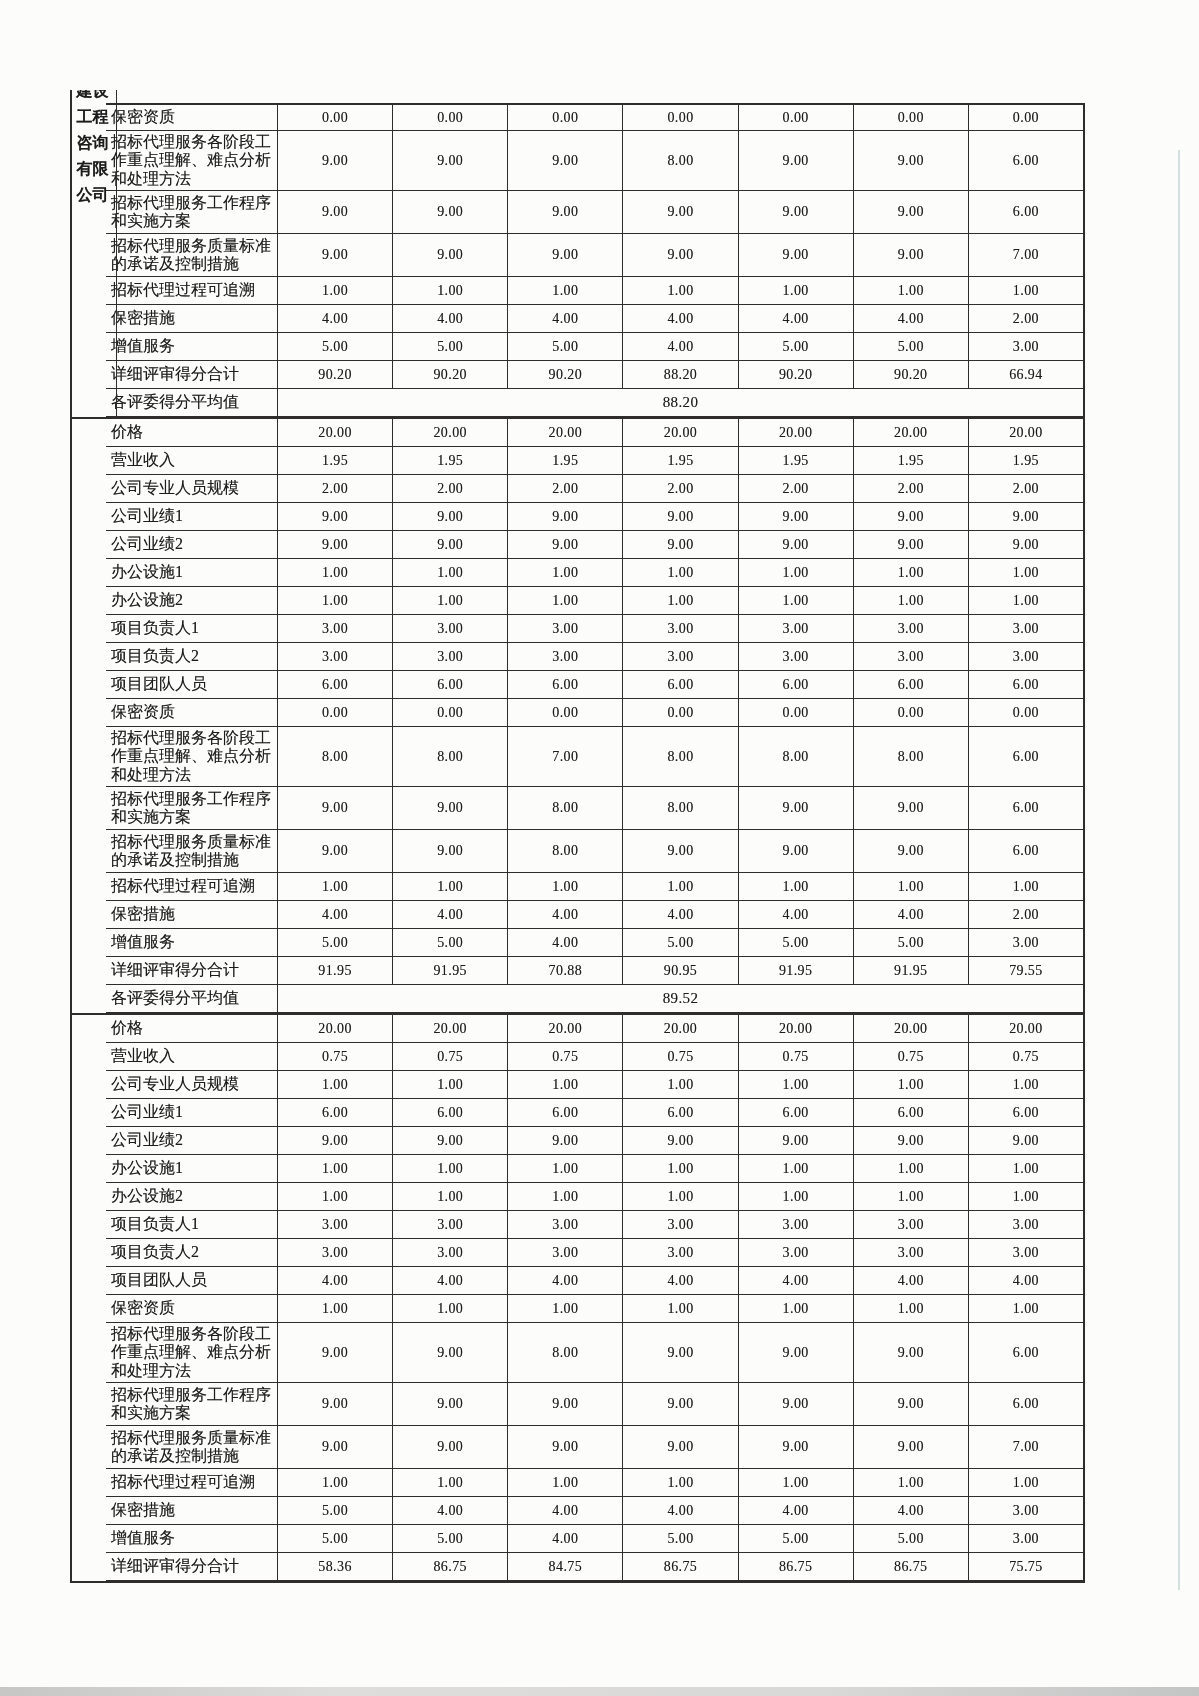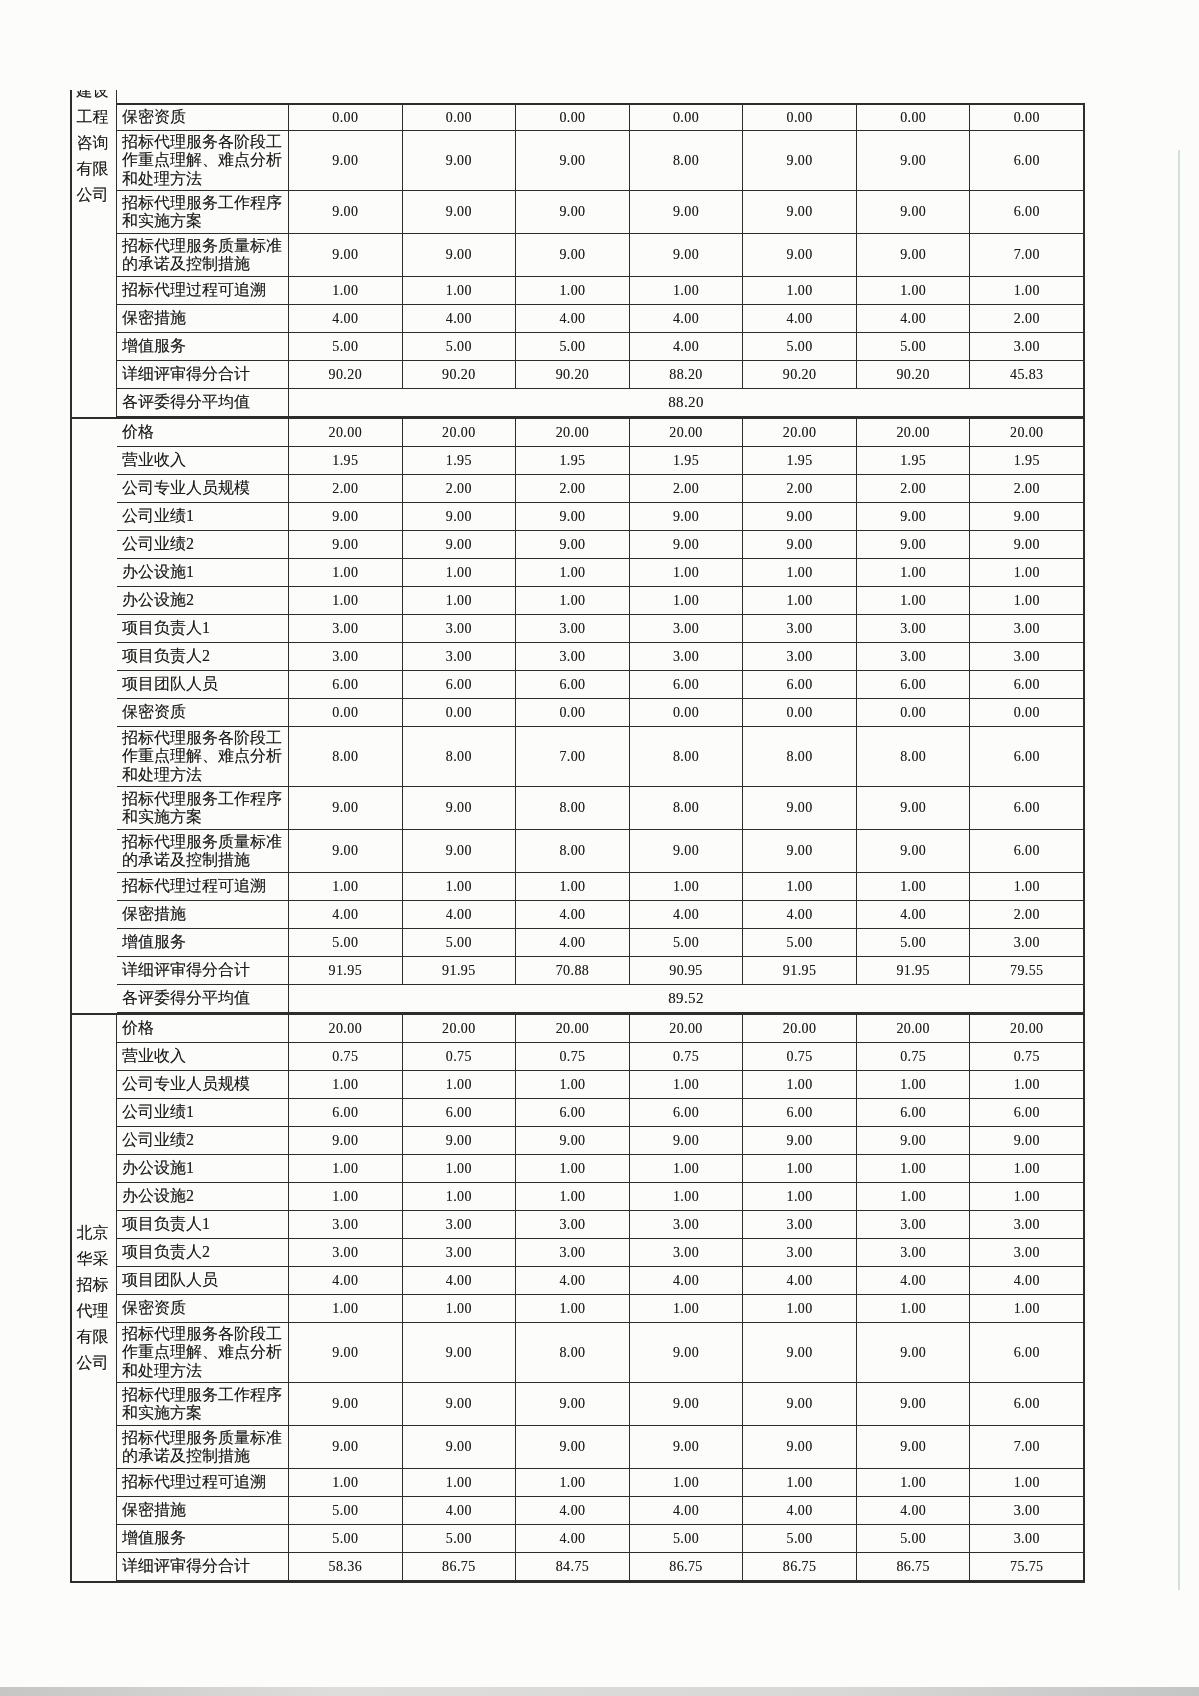--- a/index.html
+++ b/index.html
@@ -12,21 +12,21 @@
   }
   .sheet{position:absolute;inset:0;}
   
   .score-table{position:absolute;left:70px;top:103px;width:1015px;box-sizing:border-box;}
   .tblock{
     position:relative;box-sizing:border-box;
     border-left:2px solid var(--bc);border-right:2px solid var(--bc);
   }
   .tblock.sep{border-top:2px solid var(--bc);}
   .tblock.last{border-bottom:2px solid var(--bc);}
-  .trow{display:flex;margin-left:45px;box-sizing:border-box;}
+  .trow{display:flex;margin-left:34px;box-sizing:border-box;}
   .cell{
     box-sizing:border-box;display:flex;align-items:center;
     border-right:1px solid var(--bc);border-bottom:1px solid var(--bc);
     text-shadow:0 0 .4px rgba(20,20,20,.45);
   }
   .cell:last-child{border-right:none;}
   .first-row .cell{border-top:2px solid var(--bc);}
   .label-cell{
     flex:0 0 172px;width:172px;padding:1px 3px 1px 5px;
     font-size:16px;line-height:18.5px;letter-spacing:0;
@@ -37,21 +37,21 @@
   .company-cell{
     position:absolute;left:-2px;top:0;bottom:0;width:47px;box-sizing:border-box;
     border-left:2px solid var(--bc);border-right:1px solid var(--bc);
     display:flex;align-items:center;justify-content:center;background:transparent;
   }
   .company-cell.clipped{top:-13px;align-items:flex-start;overflow:hidden;}
   .cname{
     width:35px;font-size:16px;line-height:26px;word-break:break-all;
     text-align:left;text-shadow:0 0 .4px rgba(20,20,20,.45);
   }
-  .clipped .cname{margin-top:-12px;}
+  .clipped .cname{margin-top:-12px;font-weight:bold;}
   
   .footer{
     position:absolute;top:1598px;left:0;width:100%;text-align:center;
     font-size:17px;letter-spacing:2px;color:#222;
     text-shadow:0 0 .4px rgba(20,20,20,.4);
   }
   
   .scan-bottom{
     position:absolute;left:0;right:0;bottom:0;height:9px;
     background:linear-gradient(to right,#c6c6c4,#dedddb 28%,#d8d8d6 70%,#c3c5c4);
@@ -138,21 +138,21 @@
           <div class="cell val-cell">3.00</div>
         </div>
         <div class="trow" style="height: 28px;">
           <div class="cell label-cell">详细评审得分合计</div>
           <div class="cell val-cell">90.20</div>
           <div class="cell val-cell">90.20</div>
           <div class="cell val-cell">90.20</div>
           <div class="cell val-cell">88.20</div>
           <div class="cell val-cell">90.20</div>
           <div class="cell val-cell">90.20</div>
-          <div class="cell val-cell">45.83</div>
+          <div class="cell val-cell">66.94</div>
         </div>
         <div class="trow" style="height: 28px;">
           <div class="cell label-cell">各评委得分平均值</div>
           <div class="cell avg-cell">88.20</div>
         </div>
         <div class="company-cell clipped">
           <div class="cname">建设工程咨询有限公司</div>
         </div>
       </div>
       <div class="tblock sep">
@@ -515,20 +515,17 @@
         <div class="trow" style="height: 28px;">
           <div class="cell label-cell">详细评审得分合计</div>
           <div class="cell val-cell">58.36</div>
           <div class="cell val-cell">86.75</div>
           <div class="cell val-cell">84.75</div>
           <div class="cell val-cell">86.75</div>
           <div class="cell val-cell">86.75</div>
           <div class="cell val-cell">86.75</div>
           <div class="cell val-cell">75.75</div>
         </div>
-        <div class="company-cell">
-          <div class="cname">北京华采招标代理有限公司</div>
-        </div>
       </div>
     </div>
   <div class="scan-line"></div>
   <div class="scan-bottom"></div>
 </div>
 
 </body></html>

